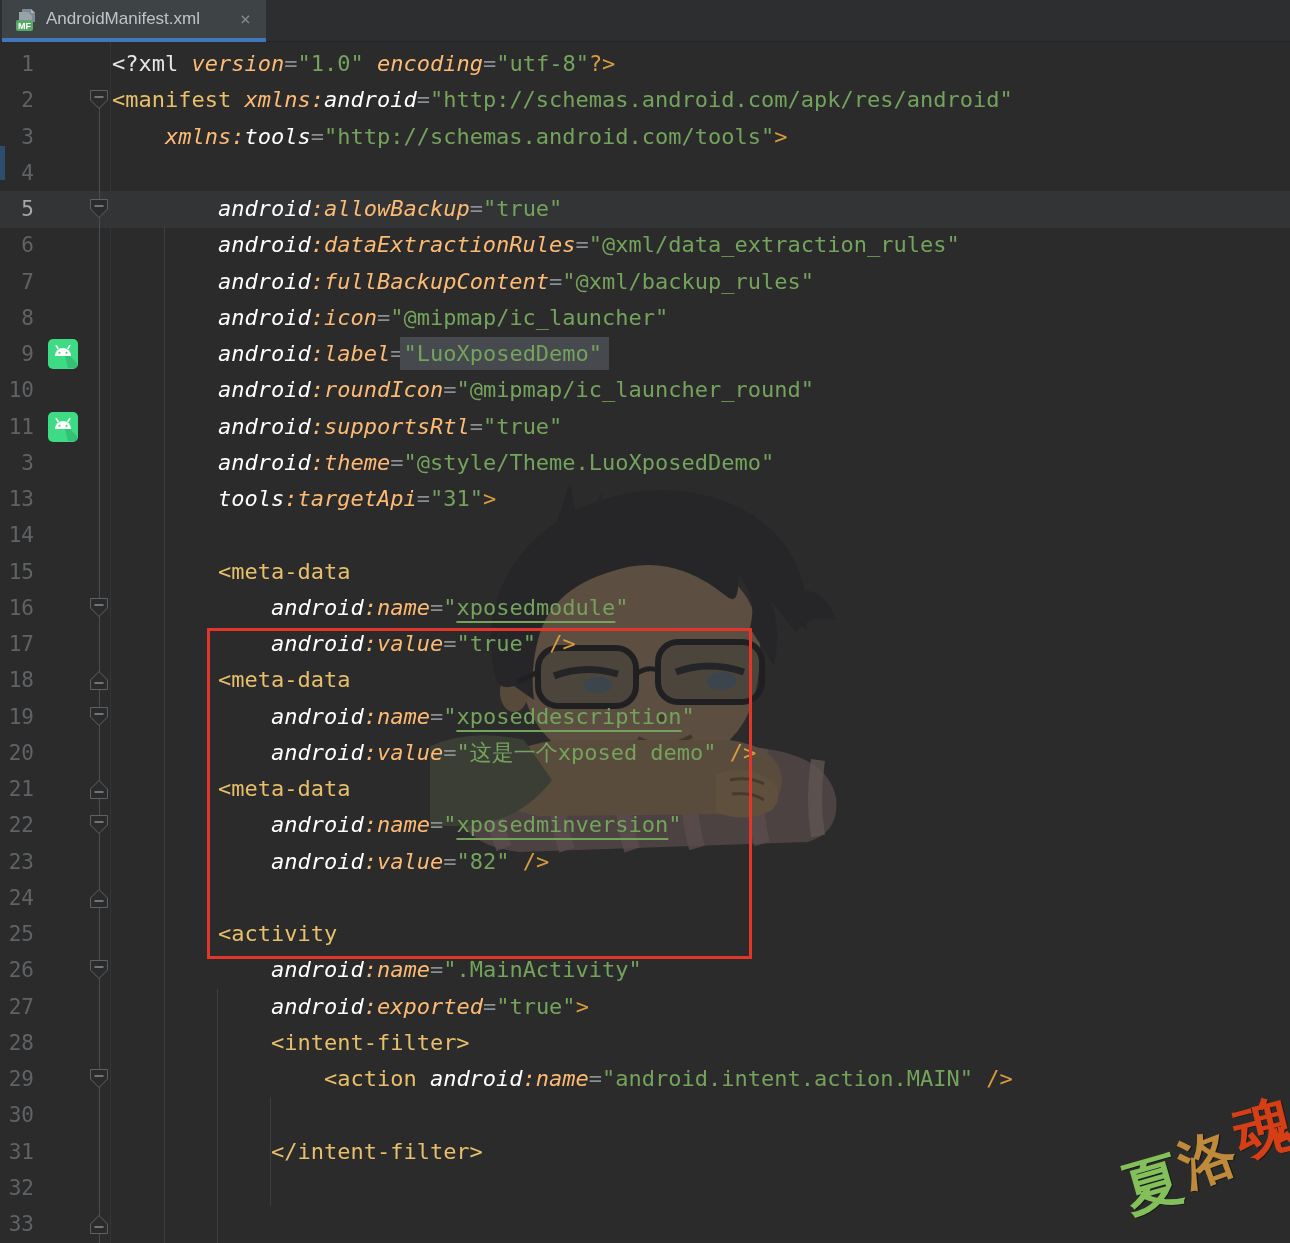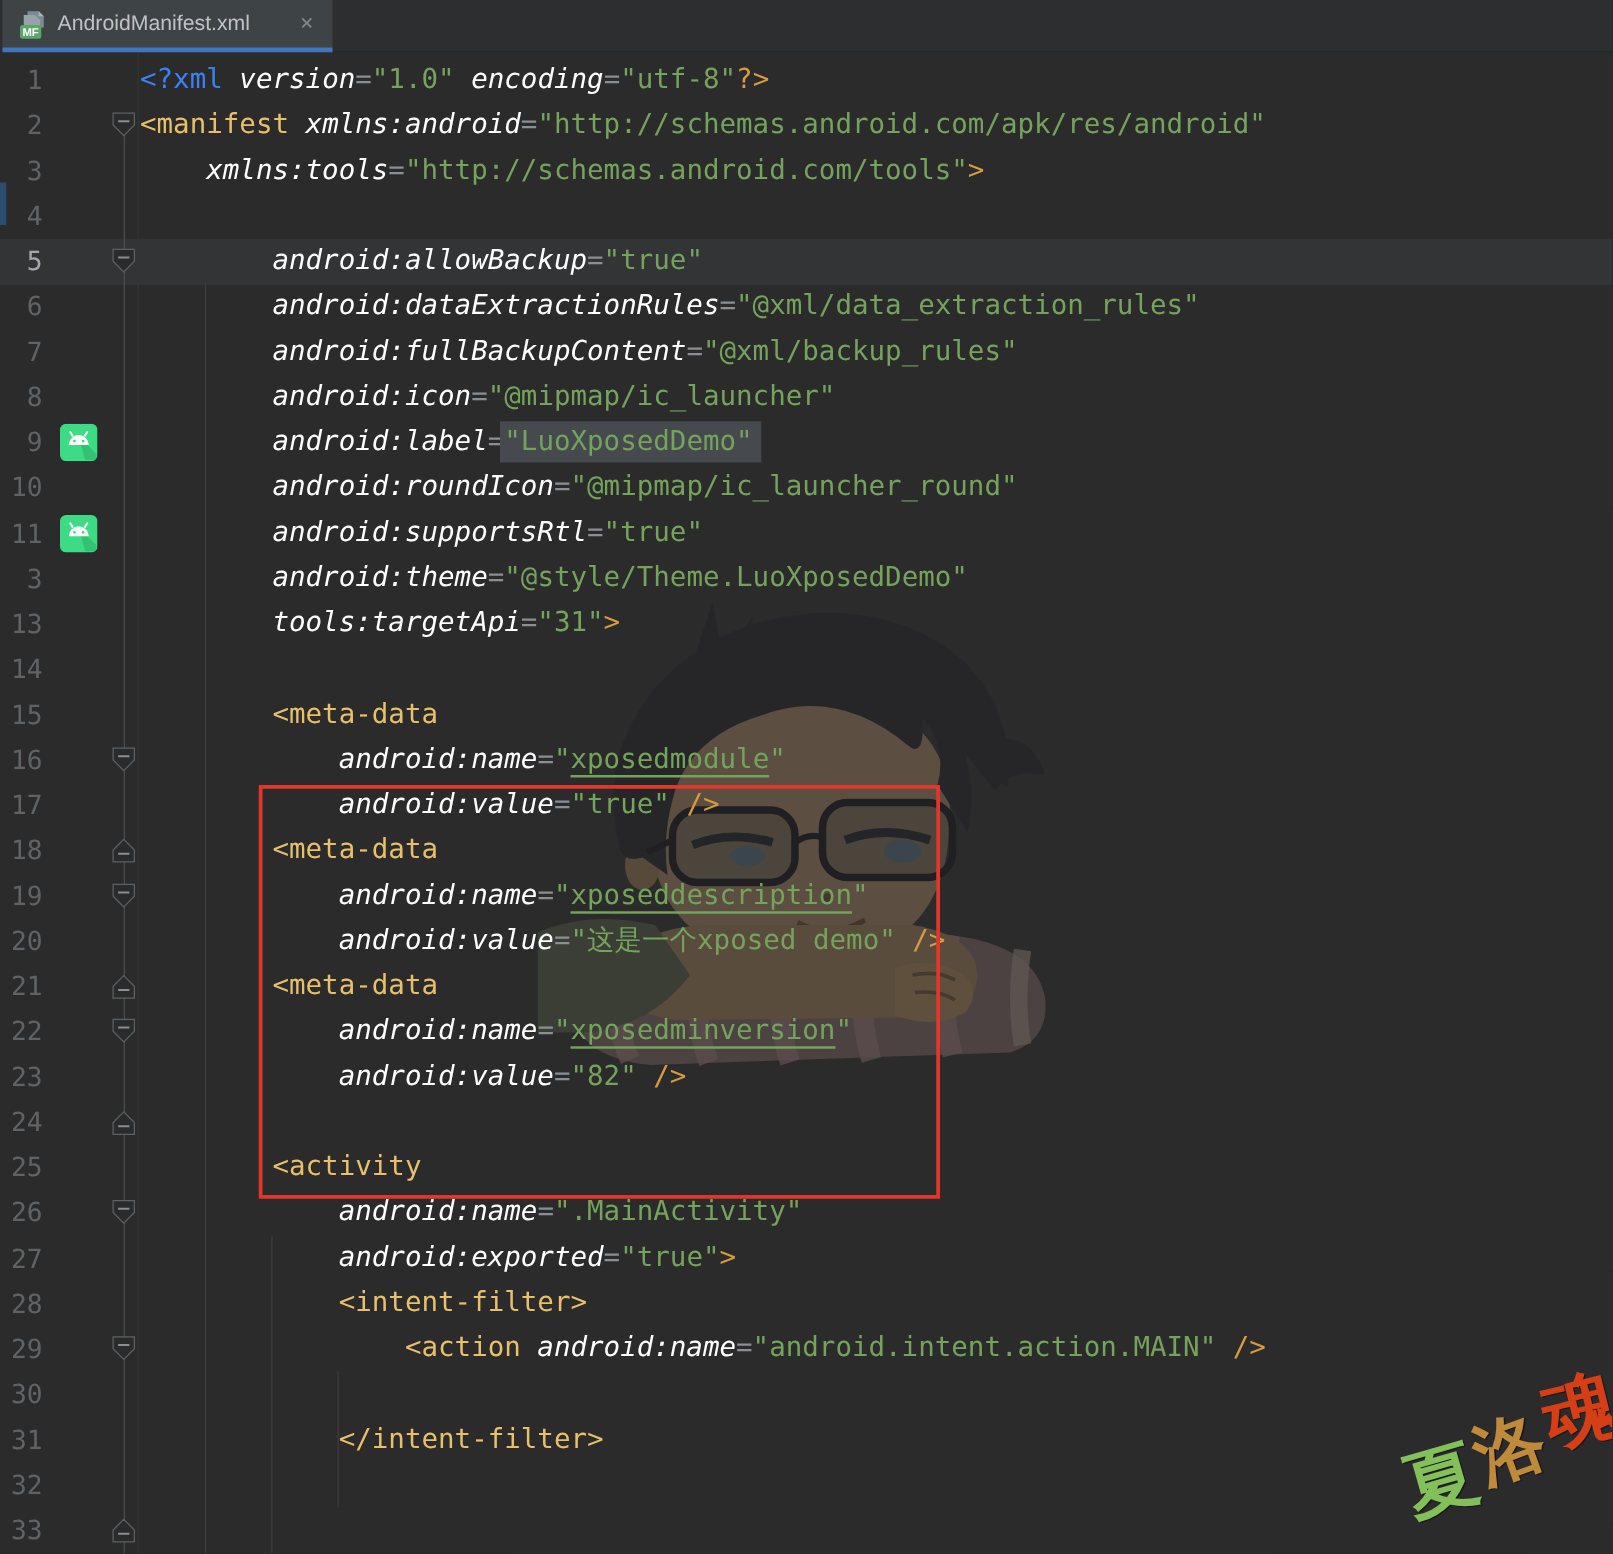--- a/index.html
+++ b/index.html
@@ -22,22 +22,22 @@
   .guide{position:absolute;width:1px;background:#3c3e3f;}
   #lnums{position:absolute;left:0;top:4px;width:34px;text-align:right;}
   #lnums div{height:36.25px;line-height:36.25px;font-size:21px;color:#606366;}
   #lnums div.cur{color:#a4a8ac;}
   #code{position:absolute;left:0;top:4px;width:1290px;}
   .cl{height:36.25px;line-height:36.25px;padding-left:112px;font-size:22px;white-space:pre;}
   .seg-tag{color:#e8bf6a}
   .seg-taghl{color:#e8bf6a;background:#3a4a40;padding:5px 8px 5px 5px;margin:-5px -8px -5px -5px;border-radius:1px;}
   .seg-close{color:#d89c3e}
   .seg-ns{color:#ffffff;font-style:italic}
-  .seg-attr{color:#ffffff;font-style:italic}
-  .seg-pi{color:#3b82f6}
+  .seg-attr{color:#fdba74;font-style:italic}
+  .seg-pi{color:#e5e5e5}
   .seg-punct{color:#8a8f93}
   .seg-str{color:#74a35c}
   .seg-strhl{color:#74a35c;background:#46494d;padding:4px 7px 4px 3px;margin:-4px -7px -4px -3px;}
   .seg-strwavy{color:#74a35c;text-decoration-line:underline;text-decoration-style:wavy;
                text-decoration-color:#4f8a6c;text-decoration-thickness:1px;text-underline-offset:6px;text-decoration:underline;}
   .seg-plain{color:#a9b7c6}
   .gicon{position:absolute;left:48px;width:30px;height:30px;}
   .fold{position:absolute;left:88px;width:22px;height:24px;cursor:pointer;}
   #bluestripe{position:absolute;left:0;top:104px;width:5px;height:34px;background:#2c4d70;}
   

